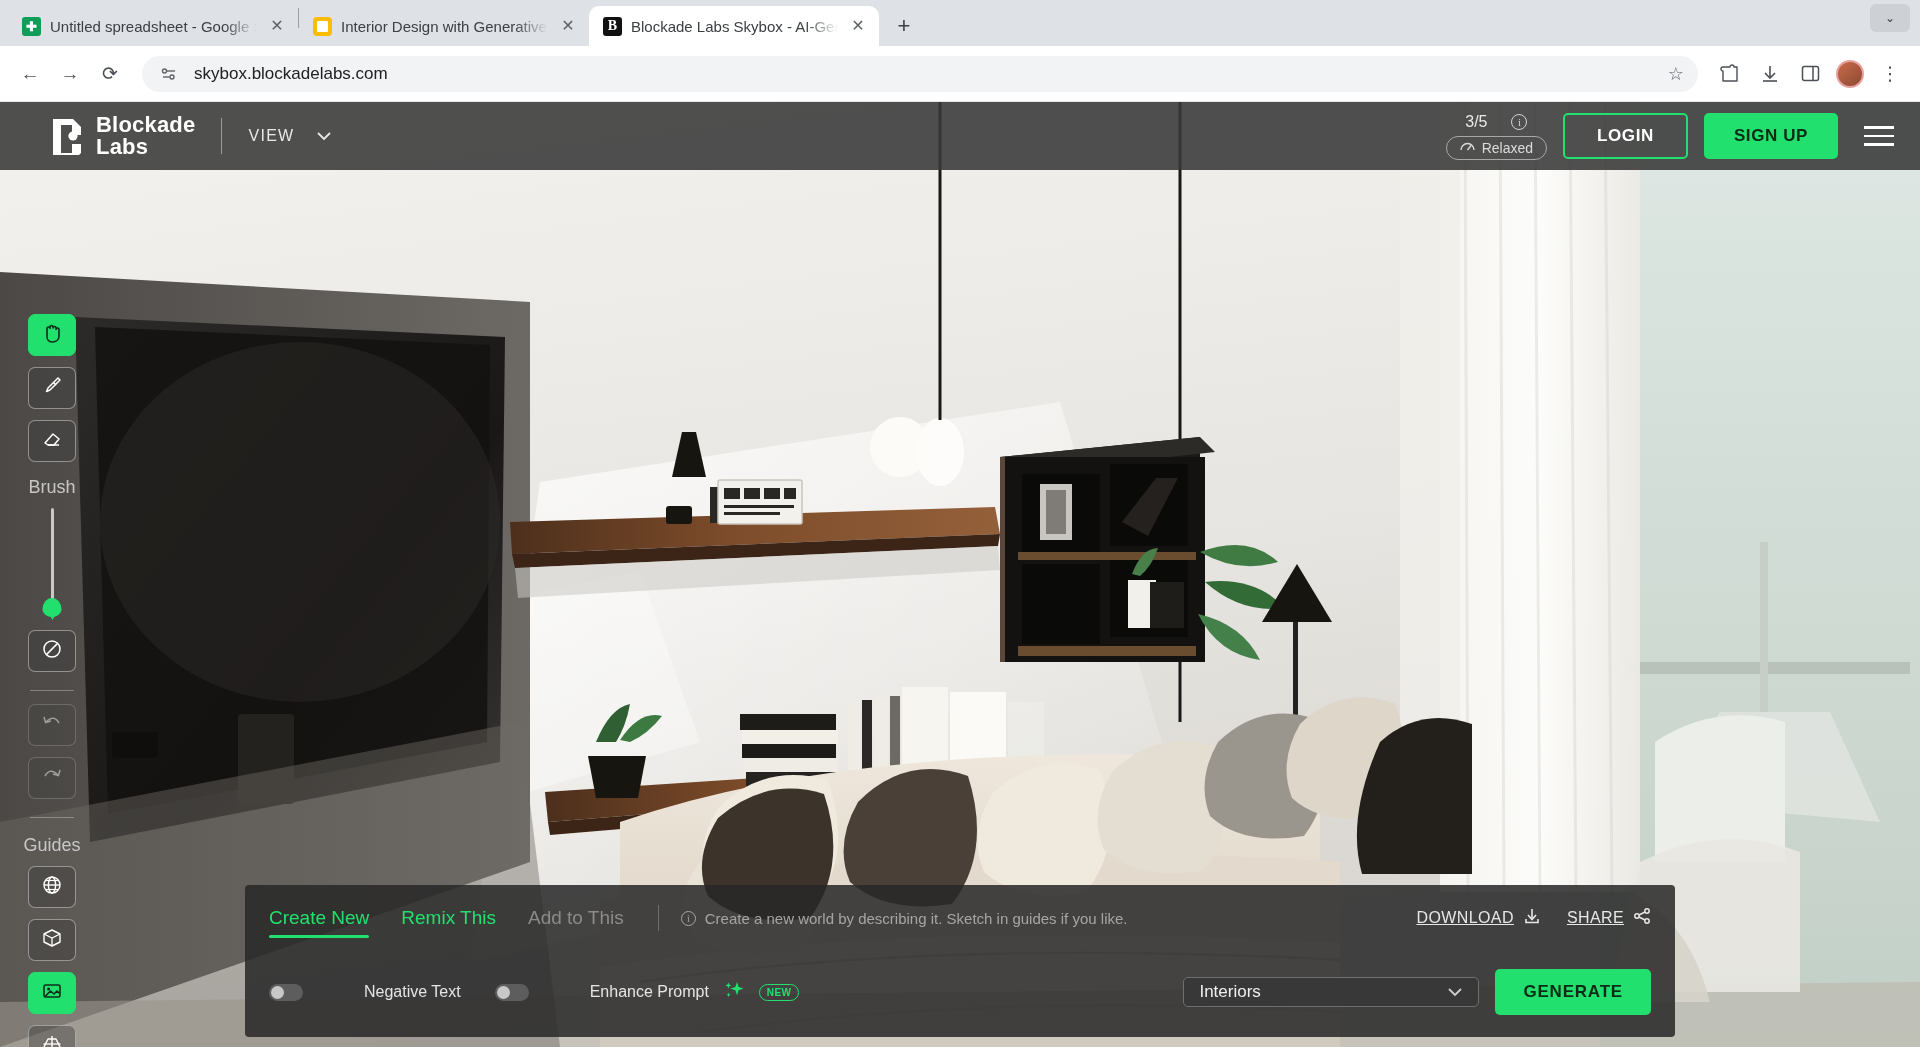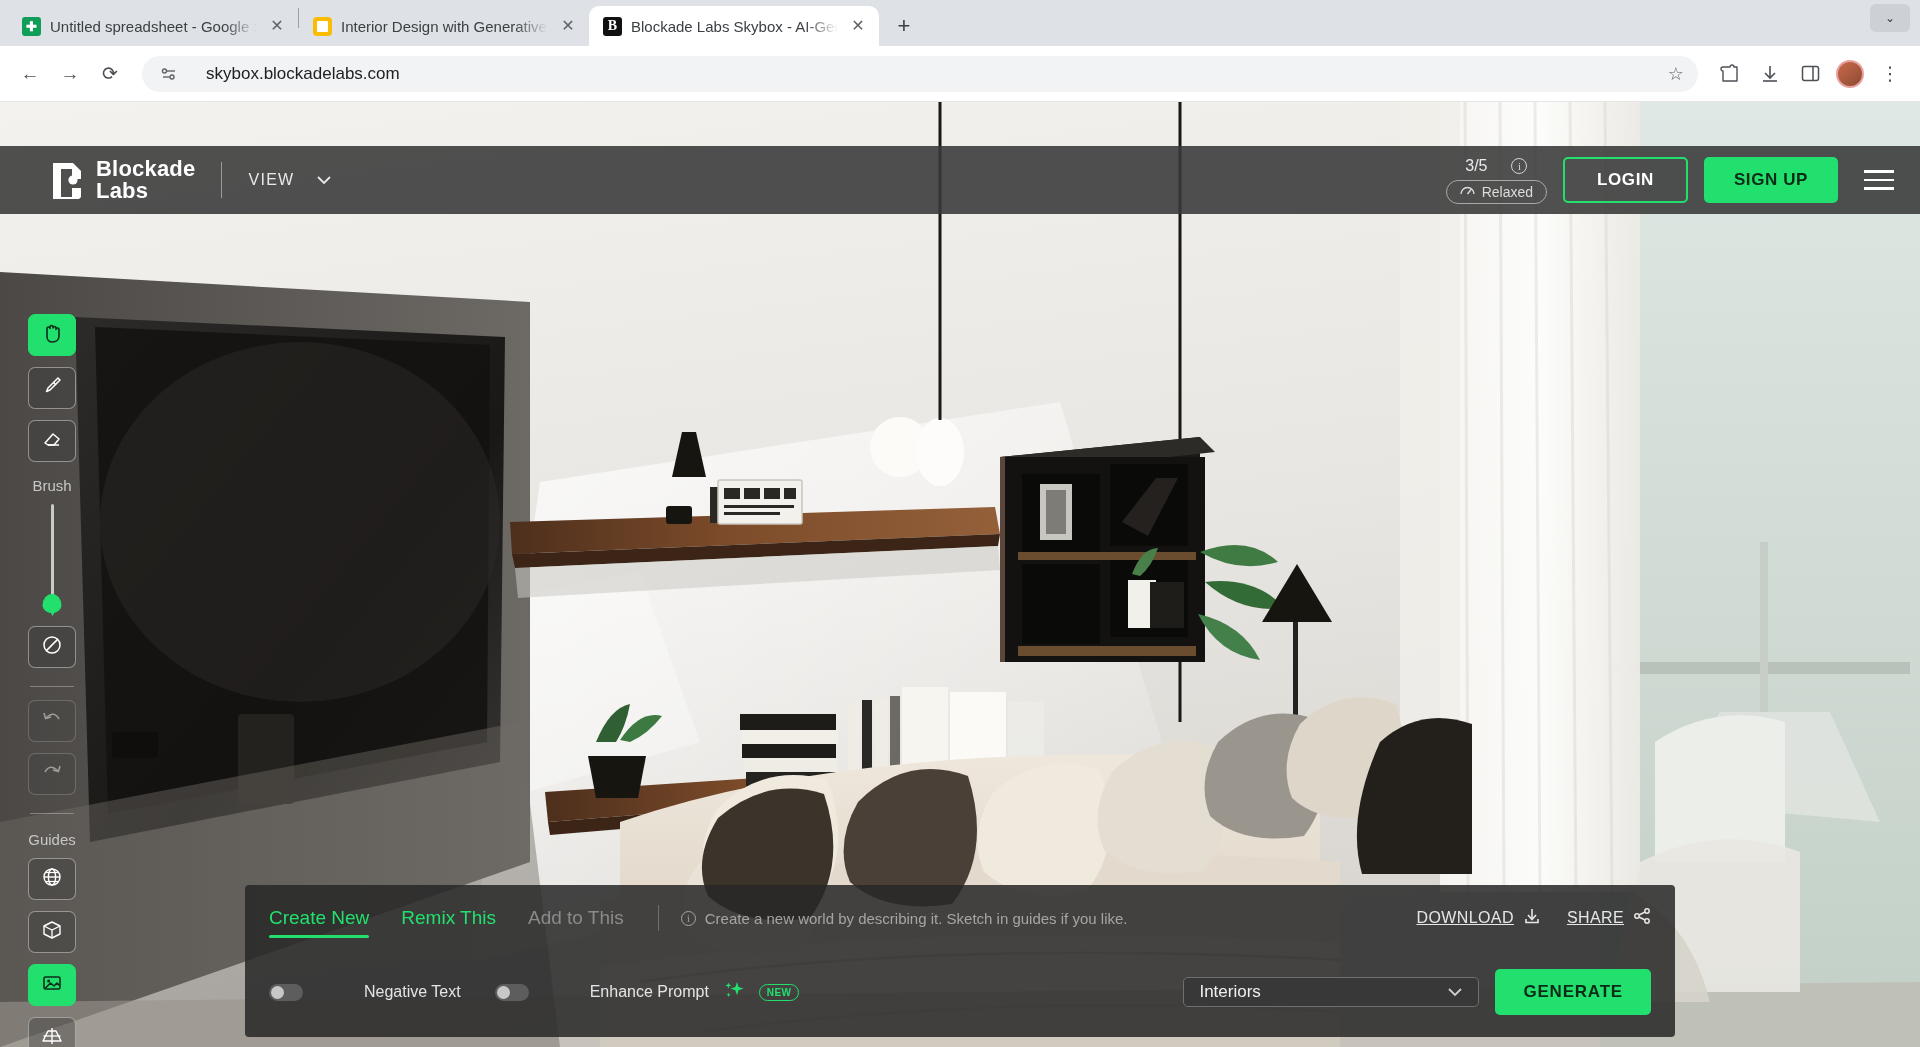--- a/index.html
+++ b/index.html
@@ -75,21 +75,21 @@
     display: flex; align-items: center; gap: 4px; padding: 0 12px;
     border-bottom: 1px solid #e6e6e6;
   }
   .tbtn {
     width: 36px; height: 36px; border-radius: 50%;
     display: flex; align-items: center; justify-content: center;
     color: #4b5056; font-size: 19px;
   }
   .omnibox {
     flex: 1 1 auto; height: 36px; background: #f1f3f4; border-radius: 18px;
-    display: flex; align-items: center; gap: 24px;
+    display: flex; align-items: center; gap: 12px;
     padding: 0 14px; margin: 0 10px; font-size: 17px; color: #202124;
   }
   .omni-icon {
     width: 26px; height: 22px; border-radius: 5px;
     display: flex; align-items: center; justify-content: center;
   }
   .omni-url { flex: 1 1 auto; }
   .omni-star { font-size: 18px; color: #5f6368; }
   .avatar {
     width: 28px; height: 28px; border-radius: 50%;
@@ -106,21 +106,20 @@
   
   .scene { position: absolute; inset: 0; overflow: hidden; background: #cfcdc9; }
   .scene svg { position: absolute; inset: 0; width: 100%; height: 100%; display: block; }
 
   
   .appbar {
     position: absolute; top: 0; left: 0; right: 0; height: 68px;
     background: rgba(56,56,56,0.88);
     display: flex; align-items: center; padding: 0 22px;
     z-index: 20;
-    margin-top: 44px;
   }
   .logo { display: flex; align-items: center; gap: 12px; margin-left: 28px; }
   .logo-mark {
     width: 34px; height: 38px; position: relative;
   }
   .logo-text {
     color: #fff; font-size: 22px; font-weight: bold; line-height: 1.02;
     letter-spacing: .2px;
   }
   .hdr-divider { width: 1px; height: 36px; background: #9b9b9b; margin: 0 26px; }
@@ -169,21 +168,21 @@
   .tool {
     width: 48px; height: 42px; border-radius: 7px;
     border: 1px solid rgba(210,210,210,.55);
     background: rgba(60,60,60,.42);
     display: flex; align-items: center; justify-content: center;
     margin-bottom: 11px; color: #fff;
   }
   .tool.active { background: #22e06d; border-color: #22e06d; color: #0d2c1a; }
   .tool.dim { opacity: .45; }
   .rail-label {
-    color: #c7c7c7; font-size: 15px; margin: 4px 0 10px;
+    color: #c7c7c7; font-size: 18px; margin: 4px 0 10px;
     align-self: center;
   }
   .slider {
     width: 3px; height: 106px; background: #c9c9c9; border-radius: 2px;
     position: relative; margin-bottom: 16px;
   }
   .slider-knob {
     position: absolute; left: 50%; bottom: -3px; transform: translateX(-50%);
     width: 19px; height: 19px; border-radius: 50% 50% 50% 50%/60% 60% 40% 40%;
     background: #22e06d;

